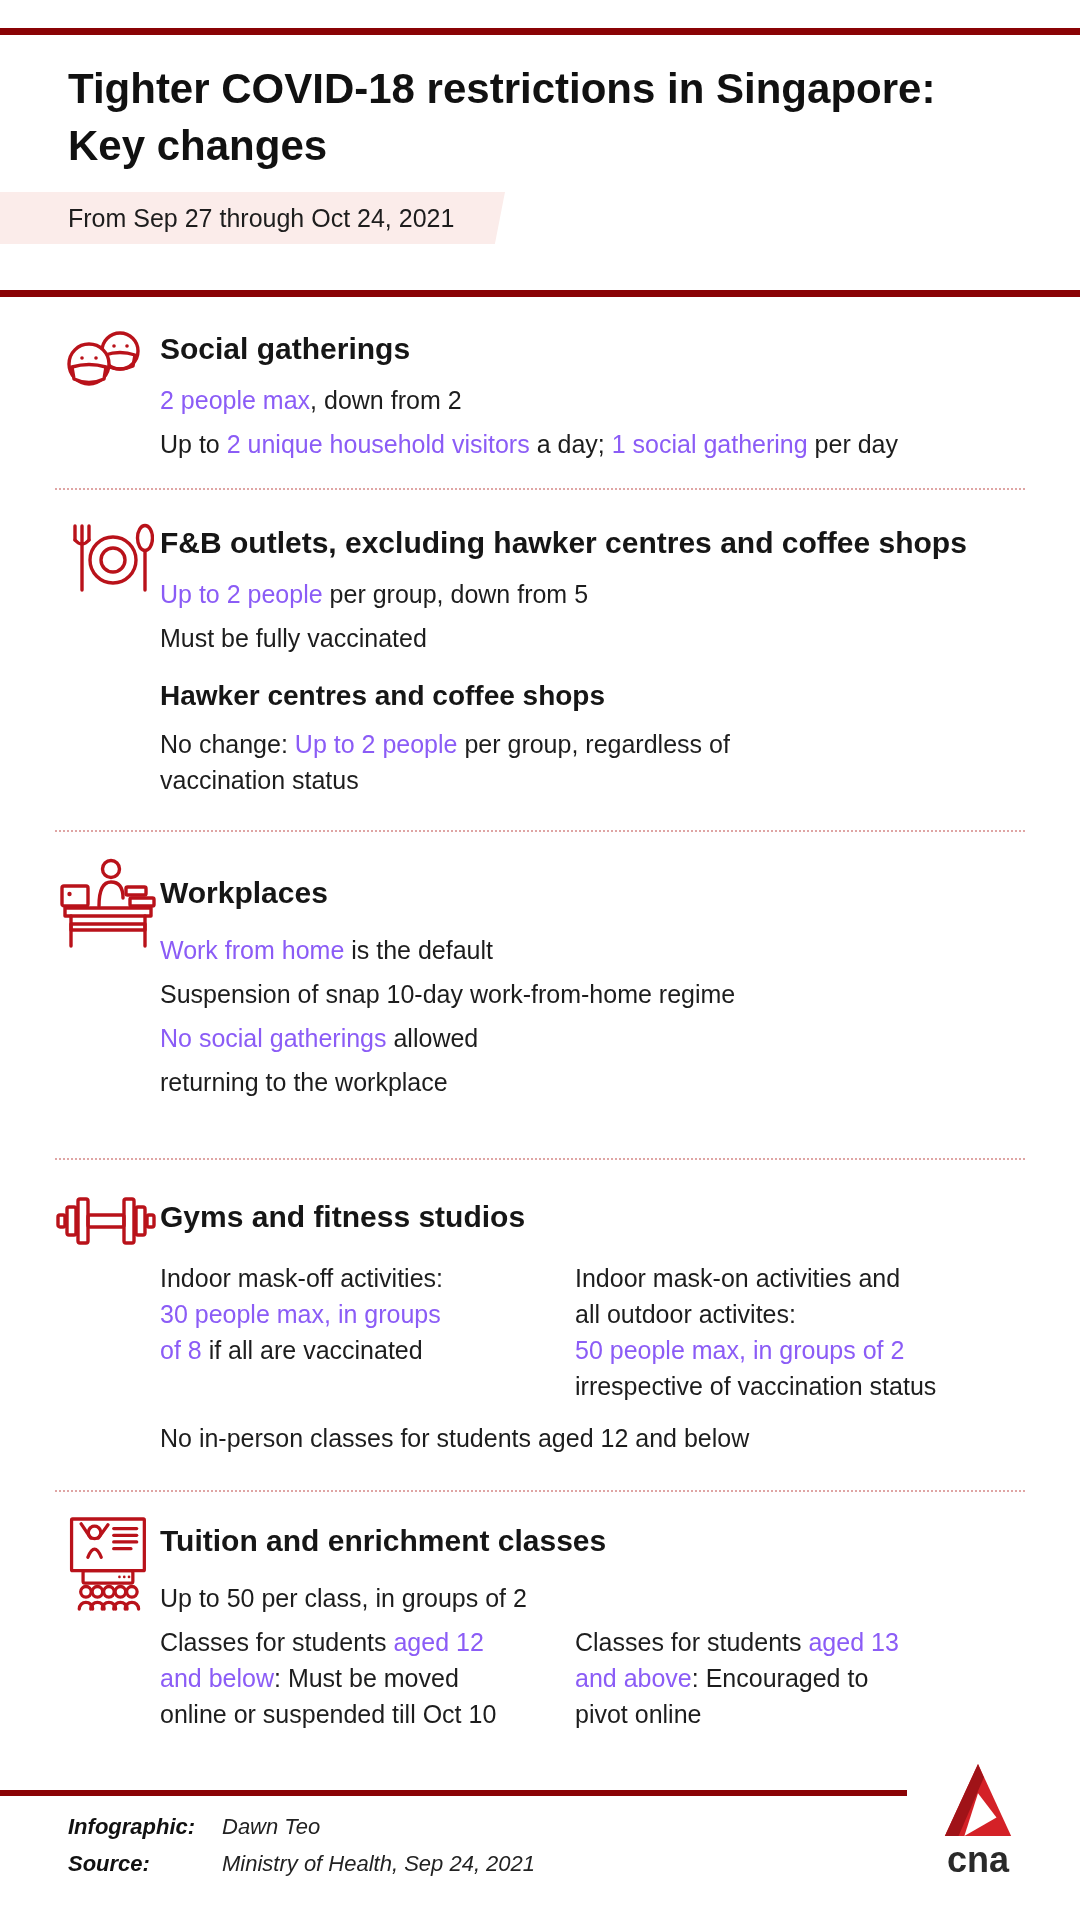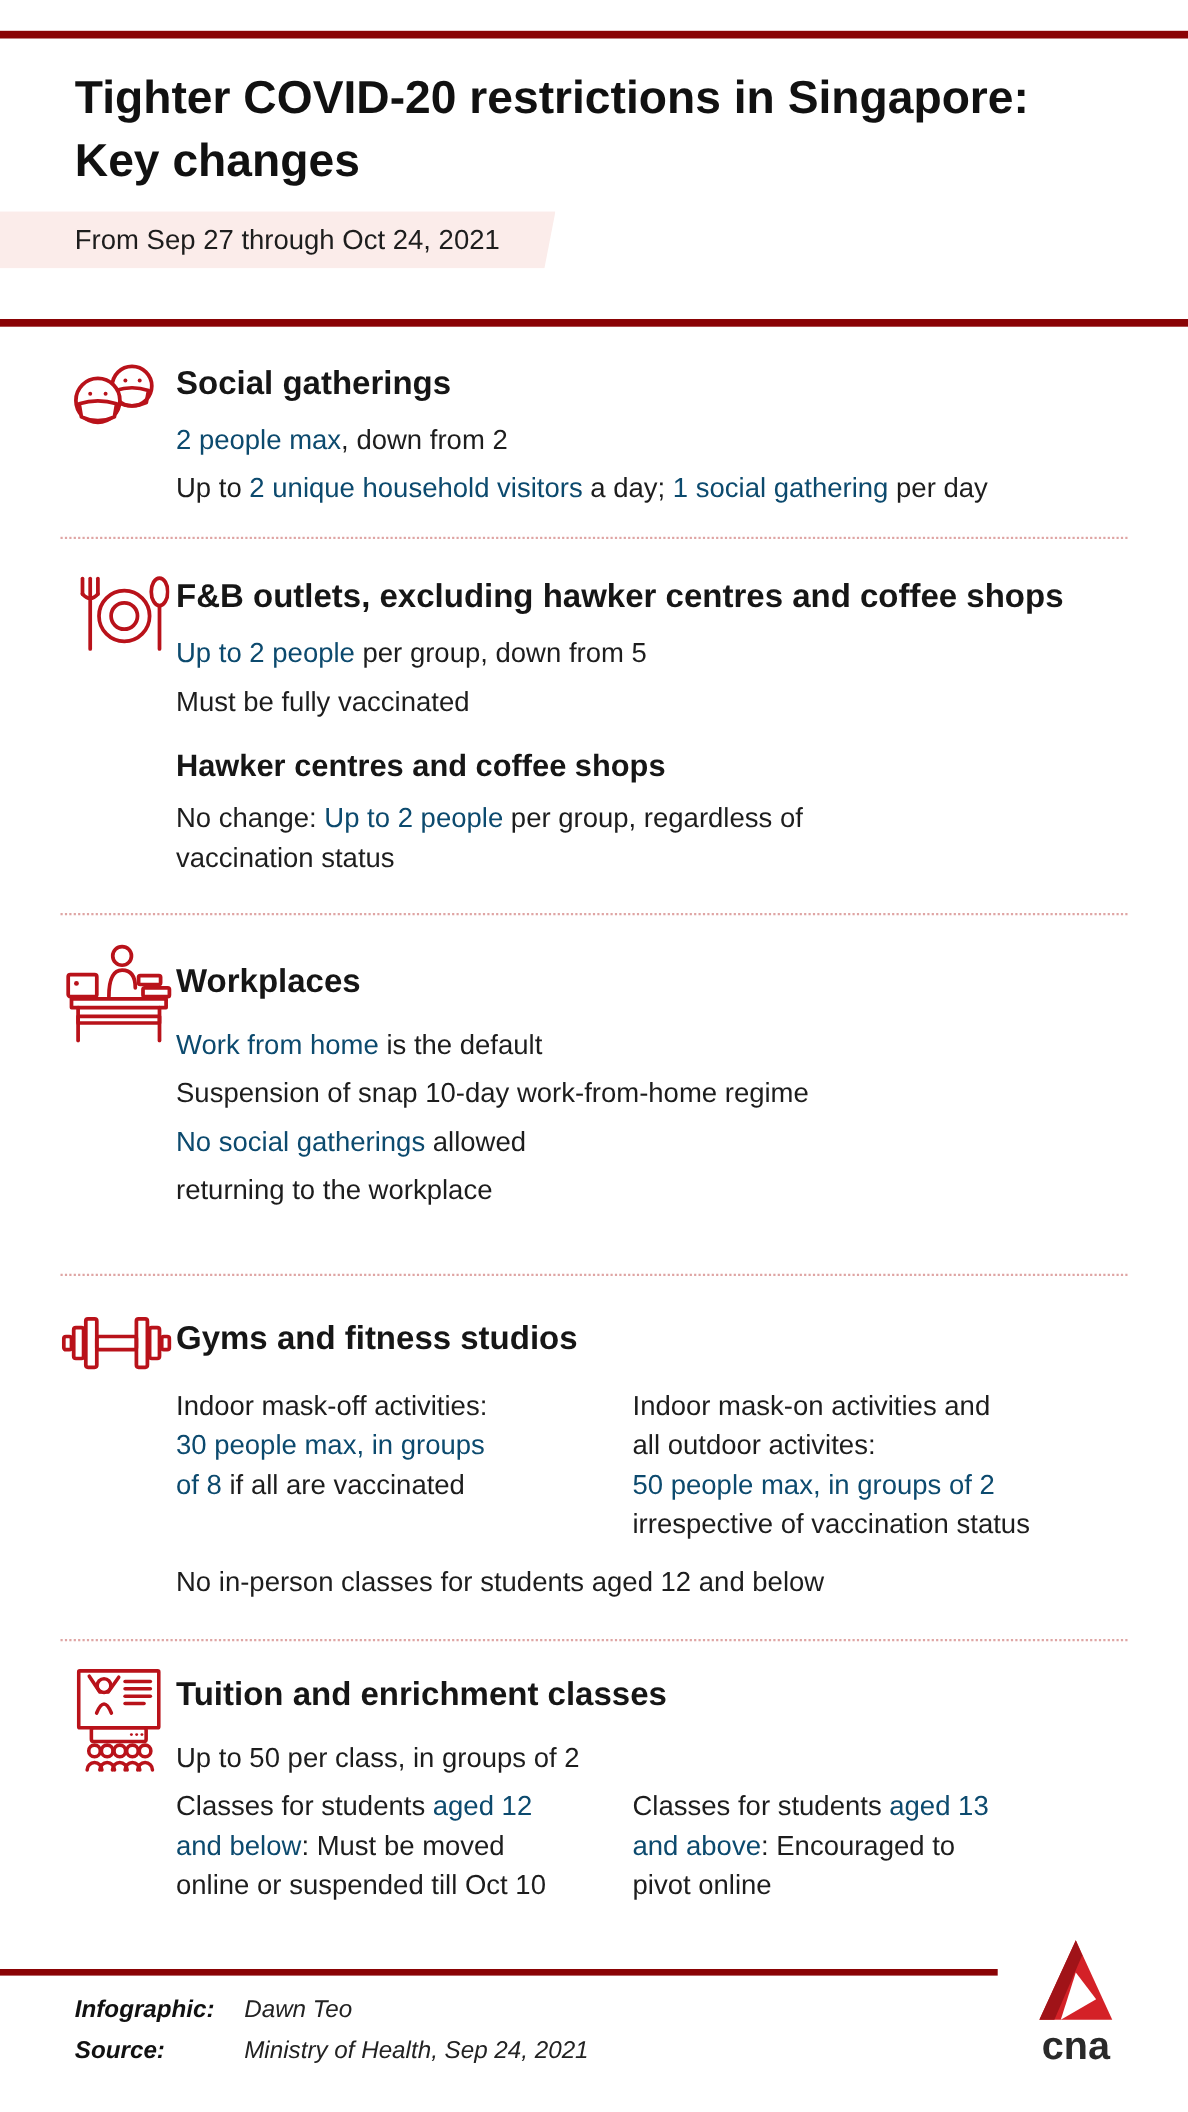--- a/index.html
+++ b/index.html
@@ -30,21 +30,21 @@
   .icon svg { display:block; }
   .ic-stroke { fill:none; stroke:#b9121a; stroke-width:3.4; stroke-linecap:round; stroke-linejoin:round; }
   .ic-fill { fill:#b9121a; stroke:none; }
   .ic-white { fill:#ffffff; stroke:#b9121a; stroke-width:3.4; stroke-linejoin:round; }
 
   .content { position:absolute; left:160px; width:866px; }
   .content h2 { margin:0 0 14px 0; font-size:30px; line-height:38px; font-weight:700; color:#161616; white-space:nowrap; }
   .subheading { margin:22px 0 12px 0; font-size:28px; line-height:36px; font-weight:700; color:#161616; }
   .stanza { margin-bottom:8px; }
   .tline { font-size:25px; line-height:36px; color:#1d1d1d; }
-  .tline .red { color:#0c4a6e; }
+  .tline .red { color:#8b5cf6; }
 
   .c-social   { top:330px; }
   .c-fnb      { top:524px; }
   .c-work     { top:874px; }
   .c-work h2  { margin-bottom:20px; }
   .c-gym      { top:1198px; }
   .c-gym h2   { margin-bottom:24px; }
   .c-tuition  { top:1522px; }
   .c-tuition h2 { margin-bottom:20px; }
 
@@ -65,21 +65,21 @@
   .cna-word { font-size:36px; font-weight:700; letter-spacing:0px; color:#2a2a2a; line-height:40px; margin-top:2px; }
 </style>
 </head>
 <body>
 
 <div class="page">
 
   <div class="bar bar-top"></div>
 
   <h1 class="title">
-    <span>Tighter COVID-20 restrictions in Singapore:</span><br>
+    <span>Tighter COVID-18 restrictions in Singapore:</span><br>
     <span>Key changes</span>
   </h1>
 
   <div class="date-chip">
     <span>From Sep 27 through Oct 24, 2021</span>
   </div>
 
   <div class="bar bar-header"></div>
 
   <div class="icon" style="left:62px;top:320px;">

